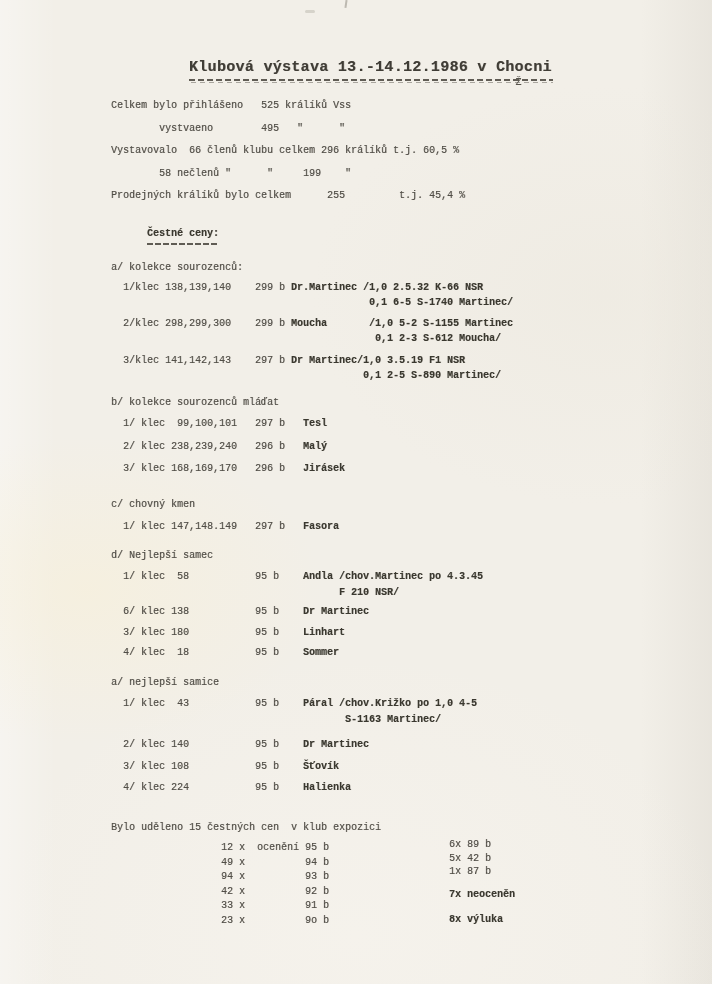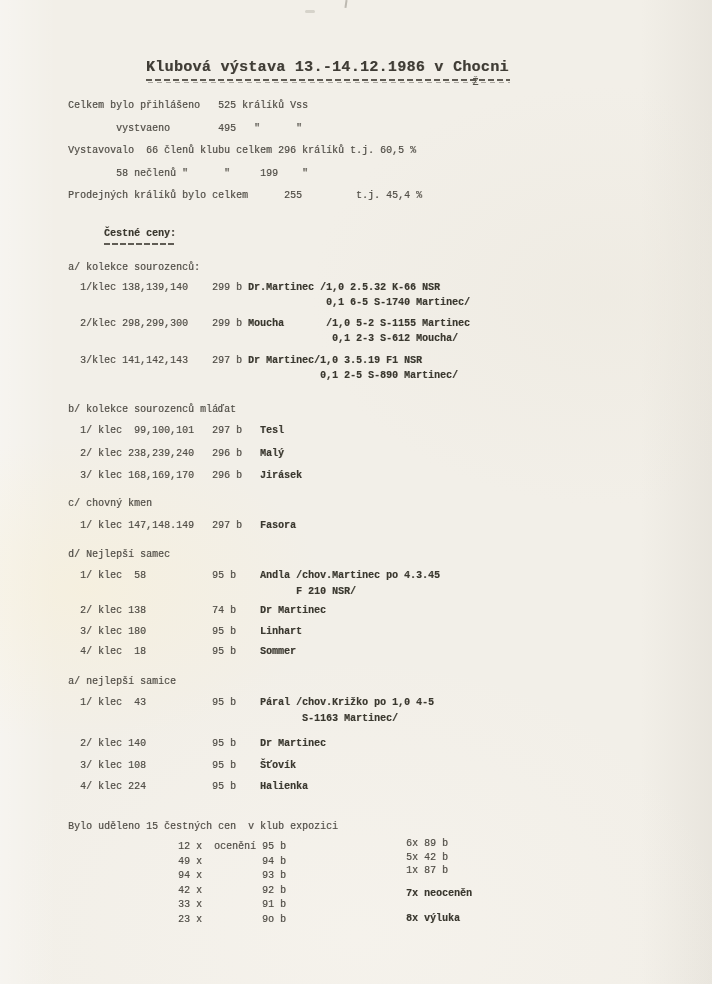--- a/index.html
+++ b/index.html
@@ -11,21 +11,21 @@
       radial-gradient(ellipse 340px 220px at 12% 60%, rgba(248,240,216,0.55), rgba(248,240,216,0) 70%),
       radial-gradient(ellipse 420px 300px at 85% 30%, rgba(236,232,222,0.5), rgba(236,232,222,0) 70%),
       radial-gradient(ellipse 500px 380px at 50% 95%, rgba(247,244,238,0.6), rgba(247,244,238,0) 75%),
       linear-gradient(90deg, rgba(255,255,255,0.35) 0%, rgba(255,255,255,0) 8%, rgba(255,255,255,0) 90%, rgba(205,200,190,0.25) 100%),
       #f2efe8;
     overflow:hidden;
     font-family:"Liberation Mono","DejaVu Sans Mono",monospace;
   }
   .content {
     position:absolute; inset:0;
-    padding:58px 20px 0 68px;
+    padding:58px 20px 0 111px;
     box-sizing:border-box;
   }
   .line {
     white-space:pre;
     font-size:10px;
     line-height:15.5px;
     color:#514e47;
     text-shadow:0.4px 0.3px 0.5px rgba(80,76,68,0.45);
   }
   .dark { color:#3a382f; font-weight:bold; }
@@ -52,21 +52,21 @@
     font-size:12px; color:#55524a; text-shadow:none;
   }
   .underlined-heading {
     display:inline-block;
     padding-bottom:3px;
     background:repeating-linear-gradient(90deg, rgba(80,76,68,0.9) 0px, rgba(80,76,68,0.9) 6px, rgba(80,76,68,0) 6px, rgba(80,76,68,0) 8px) 0 100%/100% 2px no-repeat;
   }
   .stats { margin-top:14px; }
   .stats .line { margin-bottom:7px; }
   .mt2{margin-top:2px} .mt4{margin-top:4px} .mt5{margin-top:5px} .mt6{margin-top:6px}
-  .mt7{margin-top:7px} .mt10{margin-top:10px} .mt11{margin-top:18px} .mt12{margin-top:12px}
+  .mt7{margin-top:7px} .mt10{margin-top:10px} .mt11{margin-top:11px} .mt12{margin-top:20px}
   .mt13{margin-top:13px} .mt14{margin-top:14px} .mt16{margin-top:0} .mt24{margin-top:24px}
   .footer-table { position:relative; margin:6px 0 0 110px; }
   .footer-table .line { line-height:14.6px; }
   .fcol-right { position:absolute; left:228px; top:-3px; }
   .fcol-right .line { line-height:13.5px; }
   .fr-gap1 { margin-top:9px; }
   .fr-gap2 { margin-top:12px; }
   .speck { position:absolute; background:rgba(125,120,108,0.45); }
   .speck-1 { left:345px; top:0; width:2px; height:8px; transform:rotate(8deg); }
   .speck-2 { left:305px; top:10px; width:10px; height:3px; background:rgba(150,145,132,0.3); border-radius:2px; }
@@ -118,21 +118,21 @@
 
     <div>
       <div class="line mt12">c/ chovný kmen</div>
       <div class="line mt7"><span>  1/ klec 147,148.149   297 b   </span><span class="dark">Fasora</span></div>
     </div>
 
     <div>
       <div class="line mt13">d/ Nejlepší samec</div>
       <div class="line mt6"><span>  1/ klec  58           95 b    </span><span class="dark">Andla /chov.Martinec po 4.3.45</span></div>
       <div class="line dark">                                      F 210 NSR/</div>
-      <div class="line mt4"><span>  2/ klec 138           74 b    </span><span class="dark">Dr Martinec</span></div>
+      <div class="line mt4"><span>  6/ klec 138           95 b    </span><span class="dark">Dr Martinec</span></div>
       <div class="line mt5"><span>  3/ klec 180           95 b    </span><span class="dark">Linhart</span></div>
       <div class="line mt5"><span>  4/ klec  18           95 b    </span><span class="dark">Sommer</span></div>
     </div>
 
     <div>
       <div class="line mt14">a/ nejlepší samice</div>
       <div class="line mt6"><span>  1/ klec  43           95 b    </span><span class="dark">Páral /chov.Križko po 1,0 4-5</span></div>
       <div class="line dark">                                       S-1163 Martinec/</div>
       <div class="line mt10"><span>  2/ klec 140           95 b    </span><span class="dark">Dr Martinec</span></div>
       <div class="line mt6"><span>  3/ klec 108           95 b    </span><span class="dark">Šťovík</span></div>

